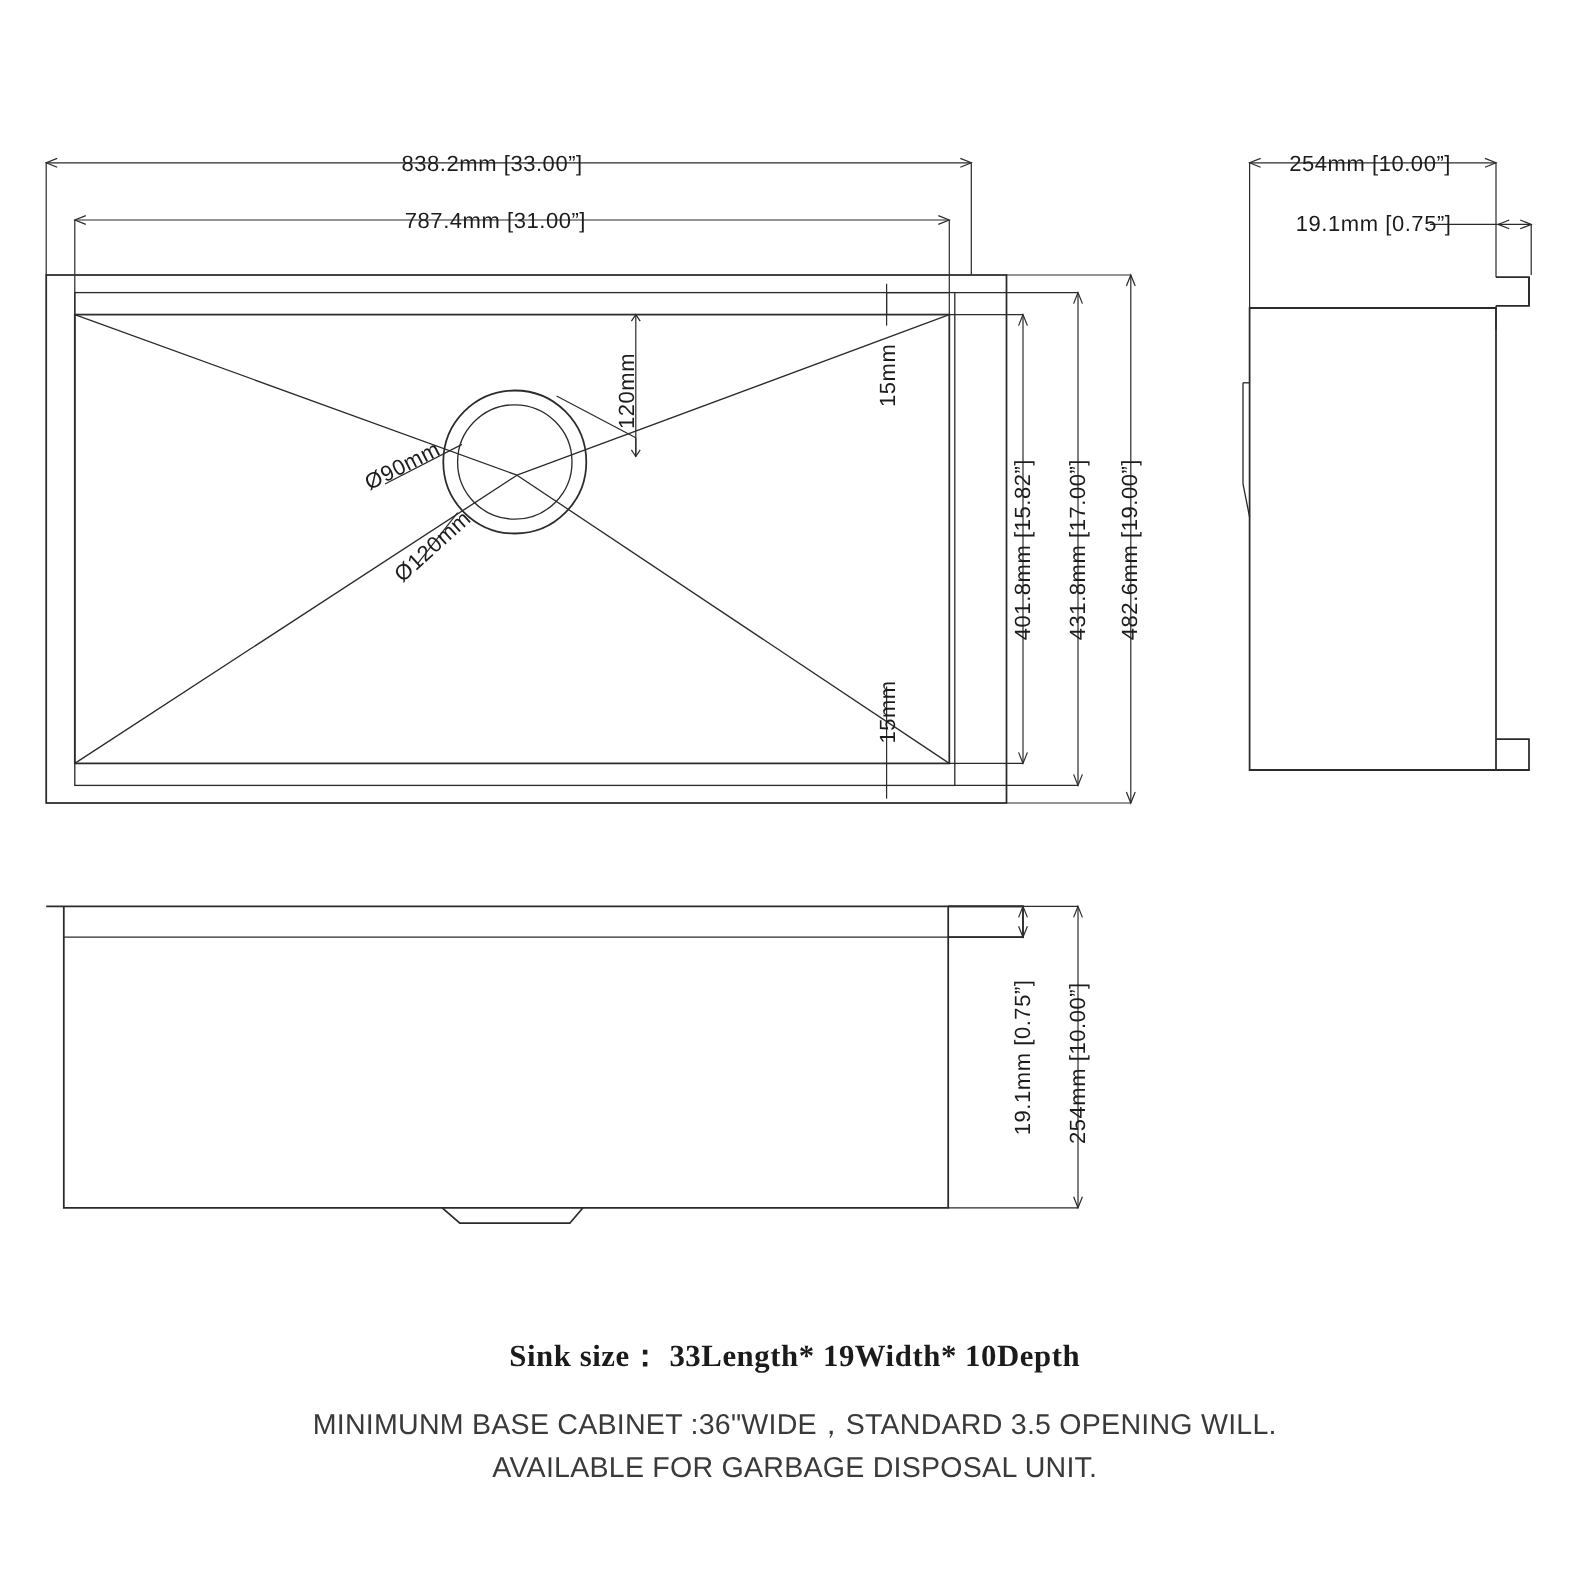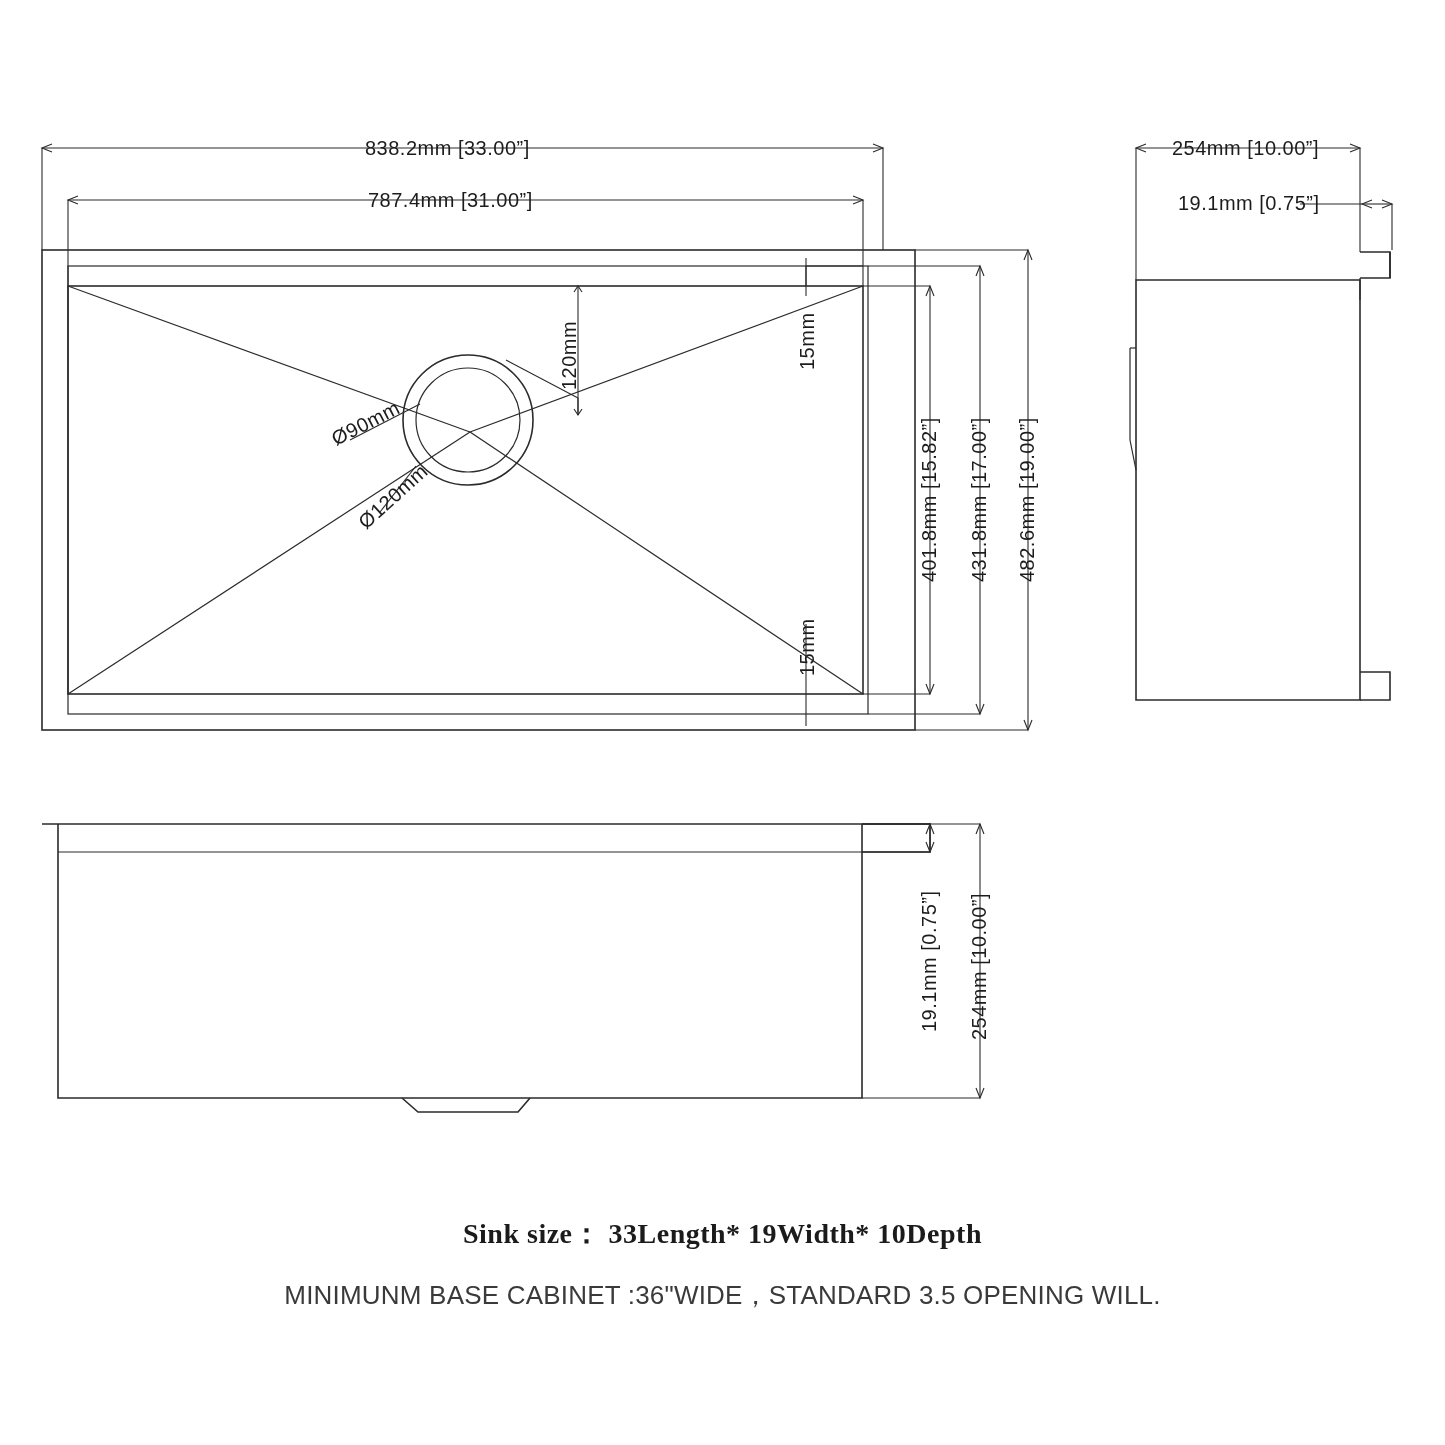--- a/index.html
+++ b/index.html
@@ -210,15 +210,16 @@
     <text class="dimtxt" x="1178" y="210">19.1mm [0.75”]</text>
 
     <text class="dimtxt" x="936" y="1032" transform="rotate(-90 936 1032)">19.1mm [0.75”]</text>
     <text class="dimtxt" x="986" y="1040" transform="rotate(-90 986 1040)">254mm [10.00”]</text>
 
   </svg>
 
   <div class="caption-wrap">
     <p class="title">Sink size： 33Length* 19Width* 10Depth</p>
     <p class="subtitle">MINIMUNM BASE CABINET :36"WIDE，STANDARD 3.5 OPENING WILL.</p>
+    <p class="subtitle">AVAILABLE FOR GARBAGE DISPOSAL UNIT.</p>
   </div>
 
 </div>
 
 </body></html>

